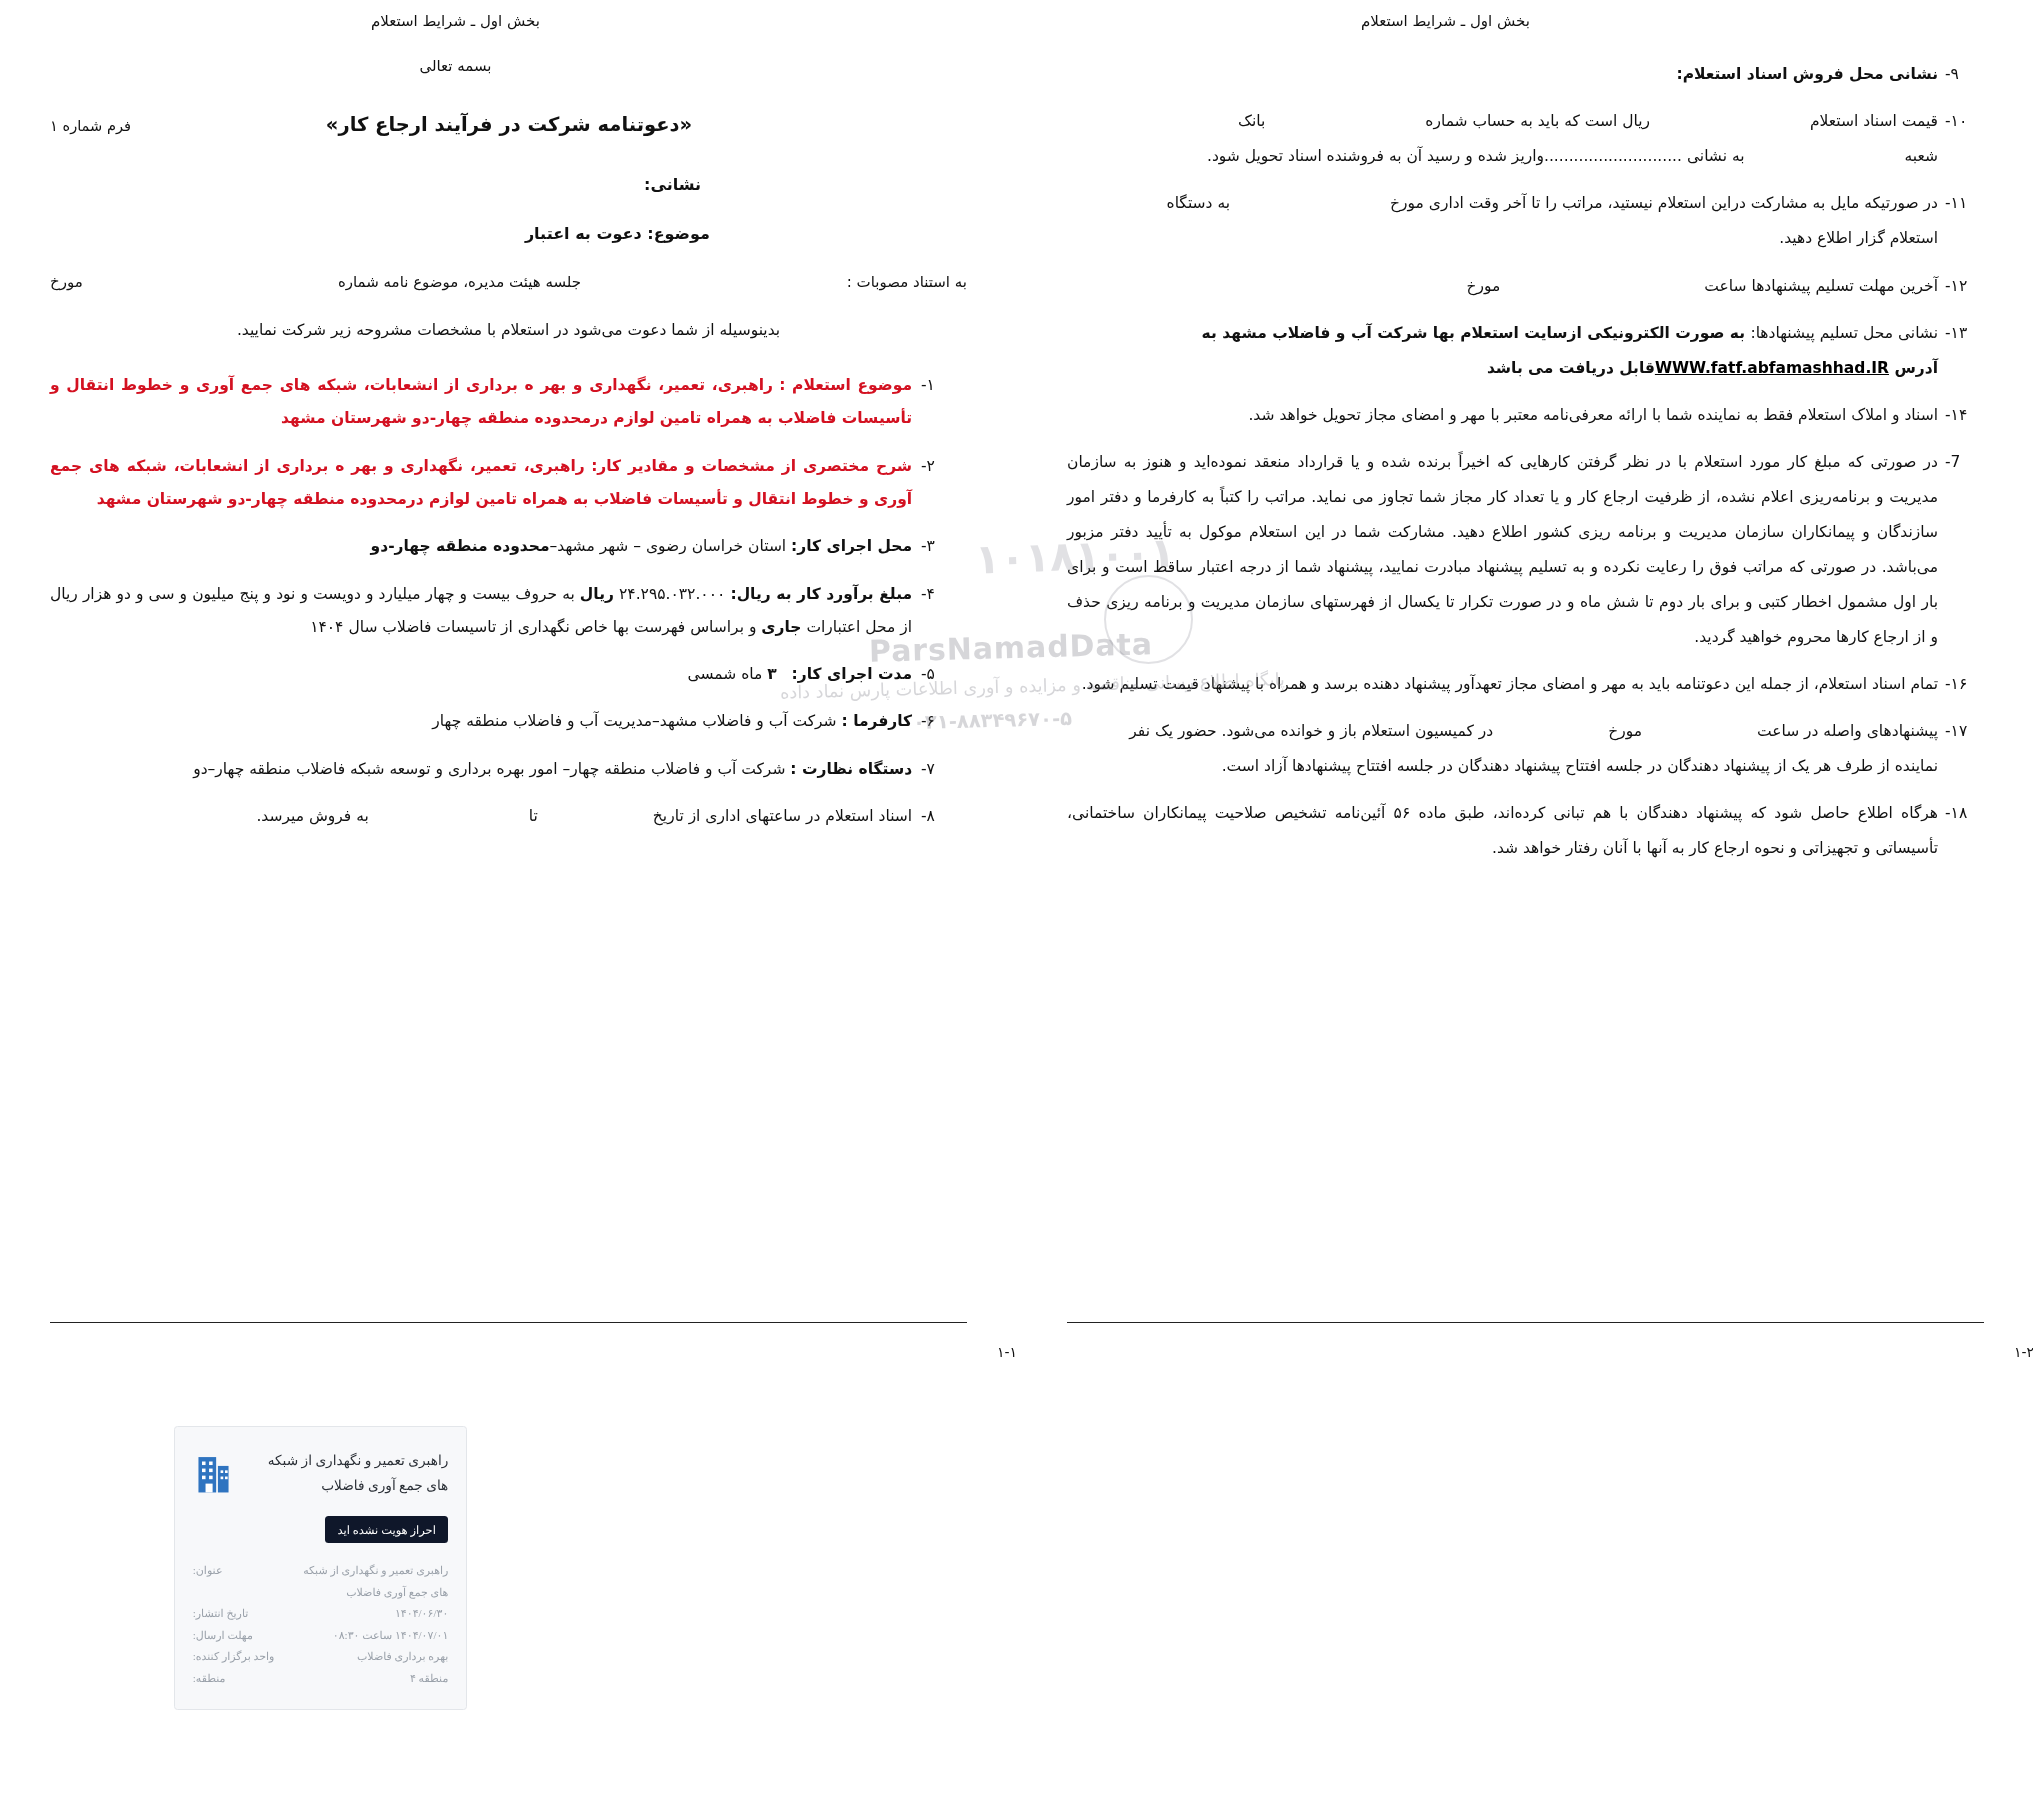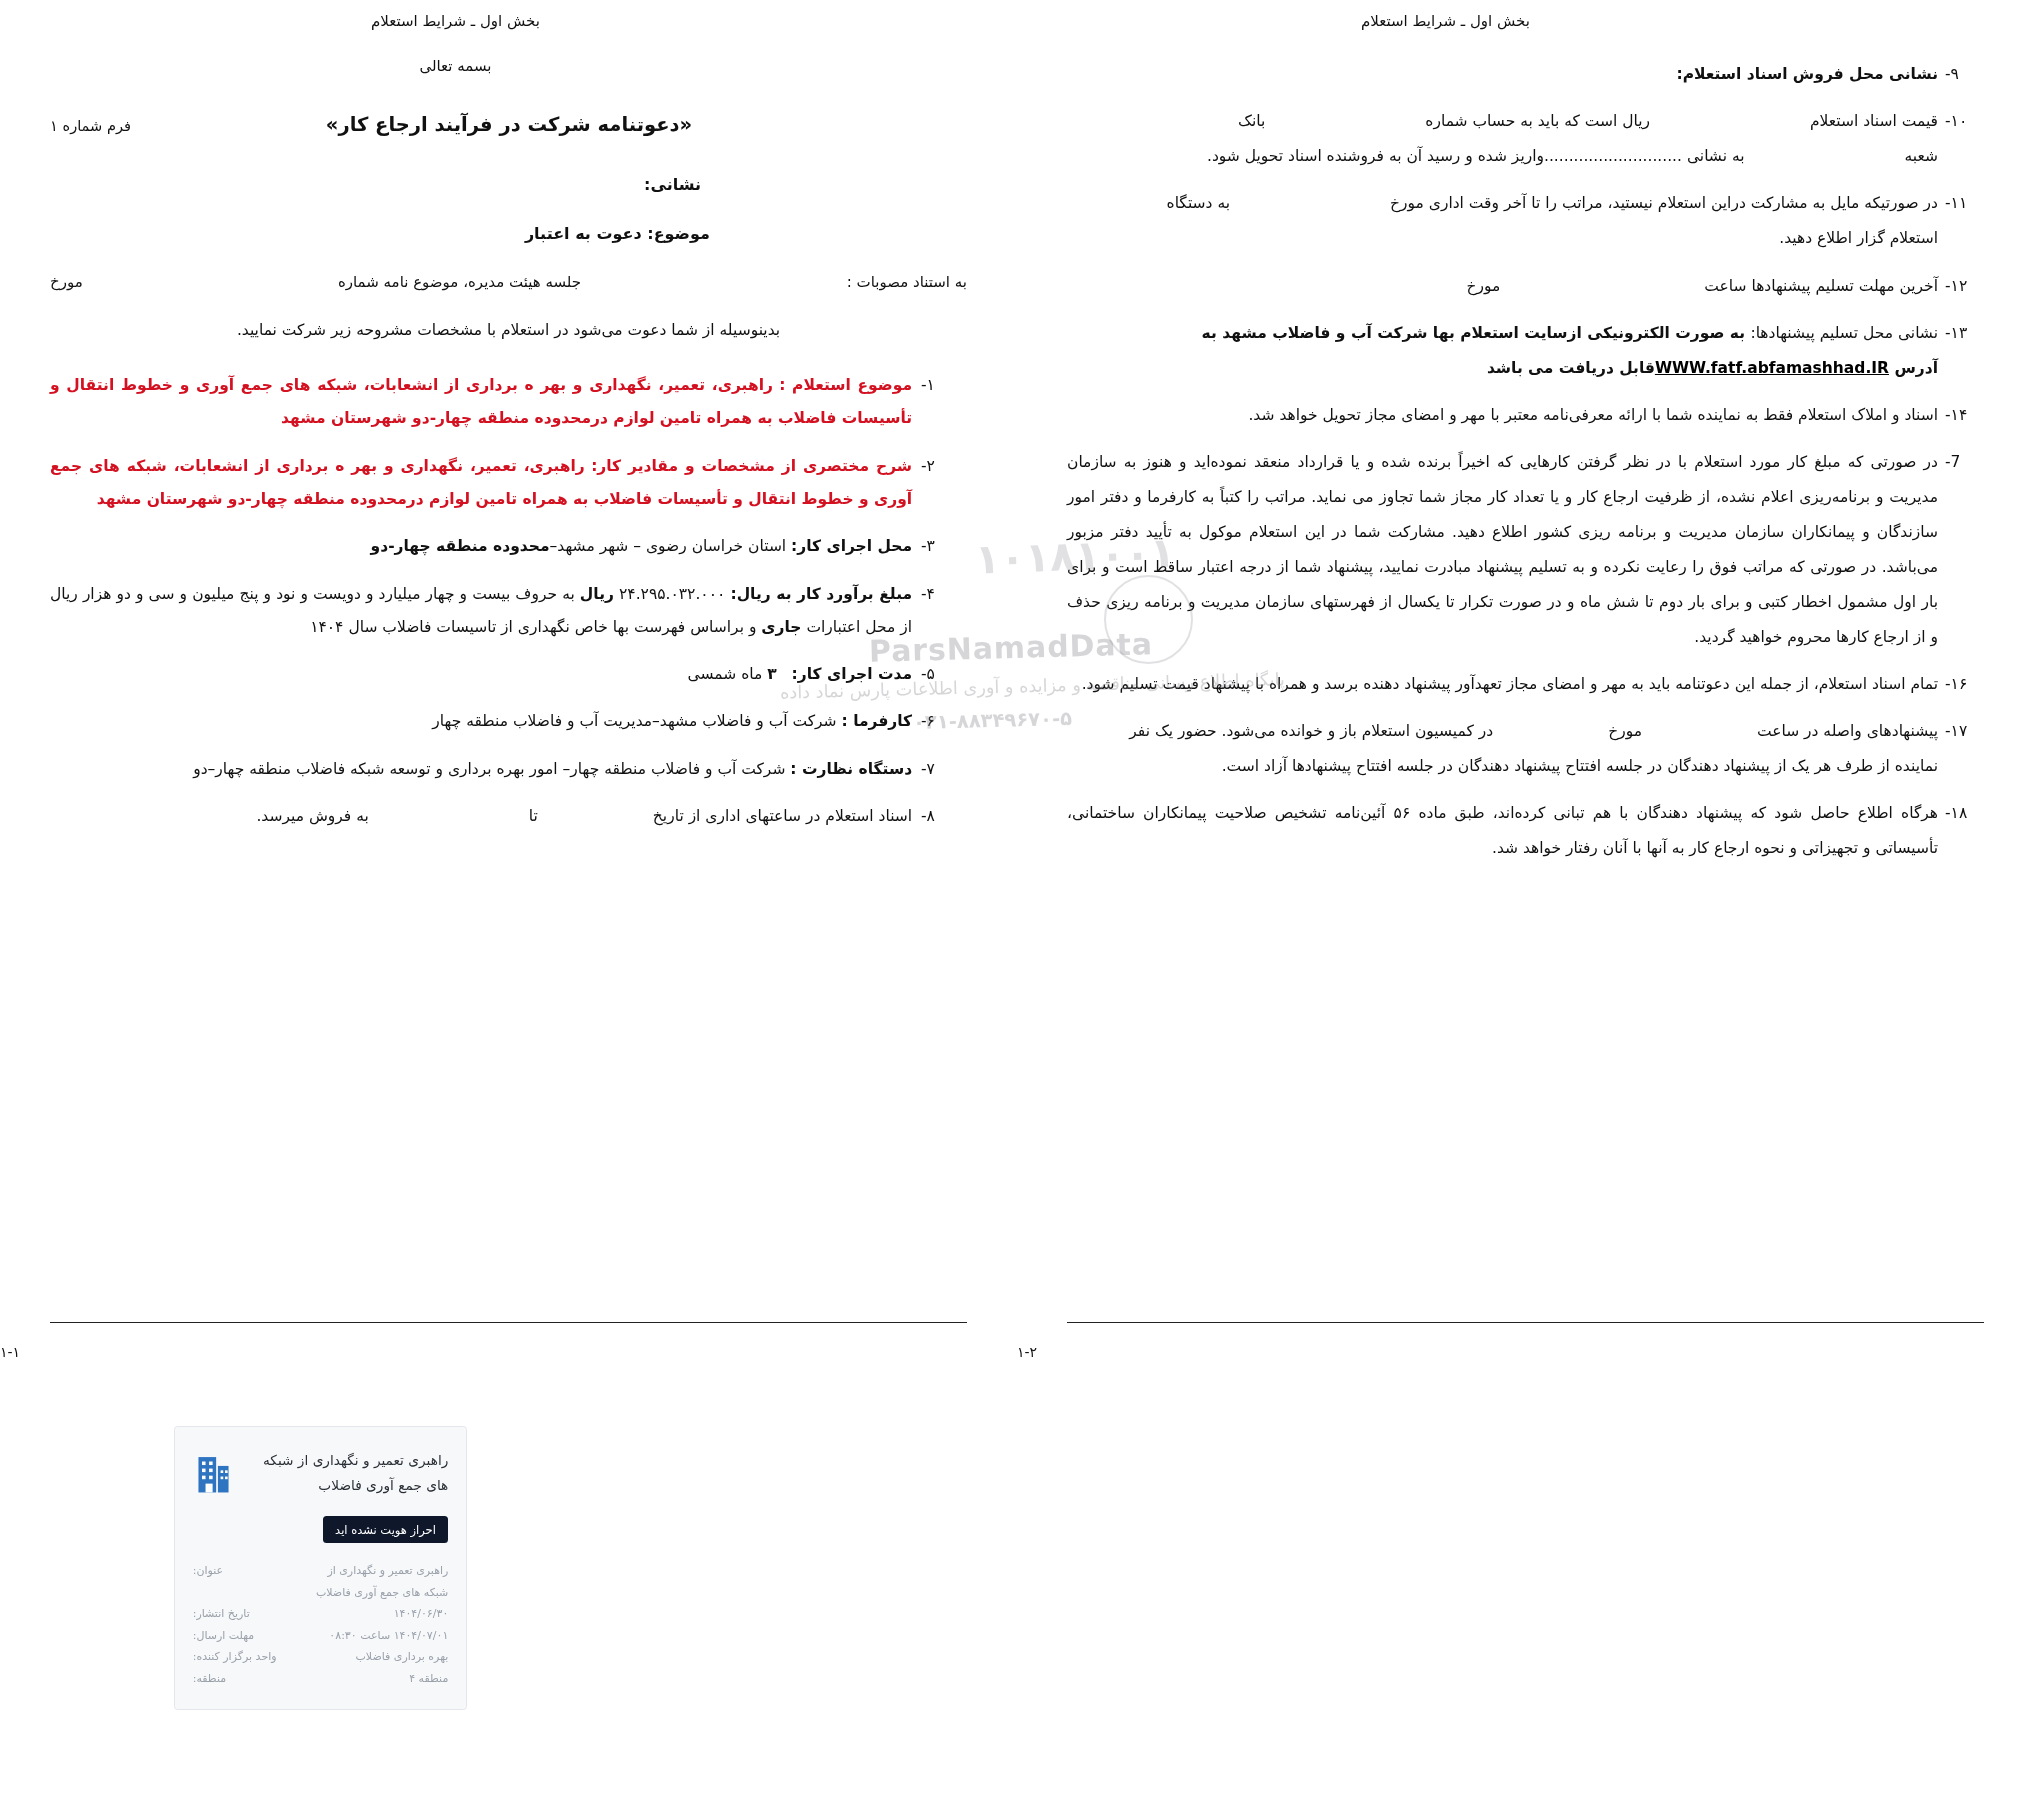--- a/index.html
+++ b/index.html
@@ -40,21 +40,21 @@
     bottom: 60px;
     left: 50px;
     right: 50px;
     border-top: 0.9px solid #222;
   }
   .page-num {
     position: absolute;
     bottom: 23px;
     left: 0;
     right: 0;
-    text-align: left;
+    text-align: right;
     font-size: 14px;
   }
 
   
   ol.clauses {
     list-style: none;
     margin: 0;
     padding: 0;
     font-size: 15.5px;
     line-height: 2.25;
@@ -222,20 +222,21 @@
   .card {
     position: absolute;
     left: 174px;
     top: 1426px;
     width: 293px;
     background: #f7f8fa;
     border: 0.9px solid #e3e6ea;
     border-radius: 3.5px;
     padding: 21px 17.7px 19.5px 17.7px;
     box-sizing: border-box;
+    font-family: Liberation Serif, serif;
   }
   .card-top {
     display: flex;
     align-items: center;
     gap: 14px;
     margin-bottom: 17.7px;
   }
   .card-title {
     flex: 1 1 auto;
     font-size: 13.7px;

